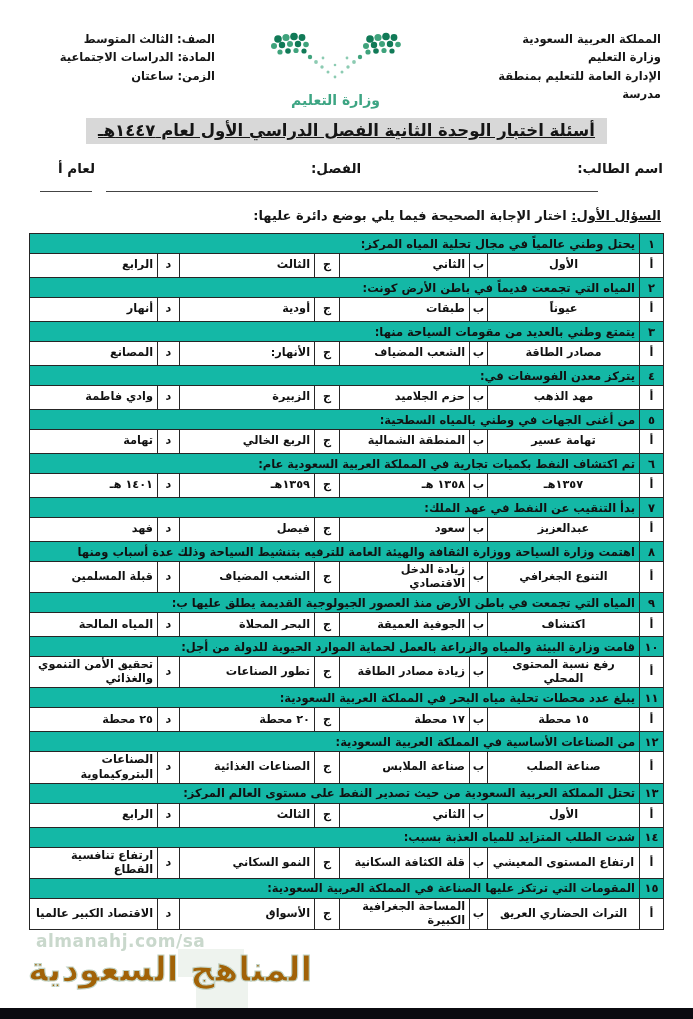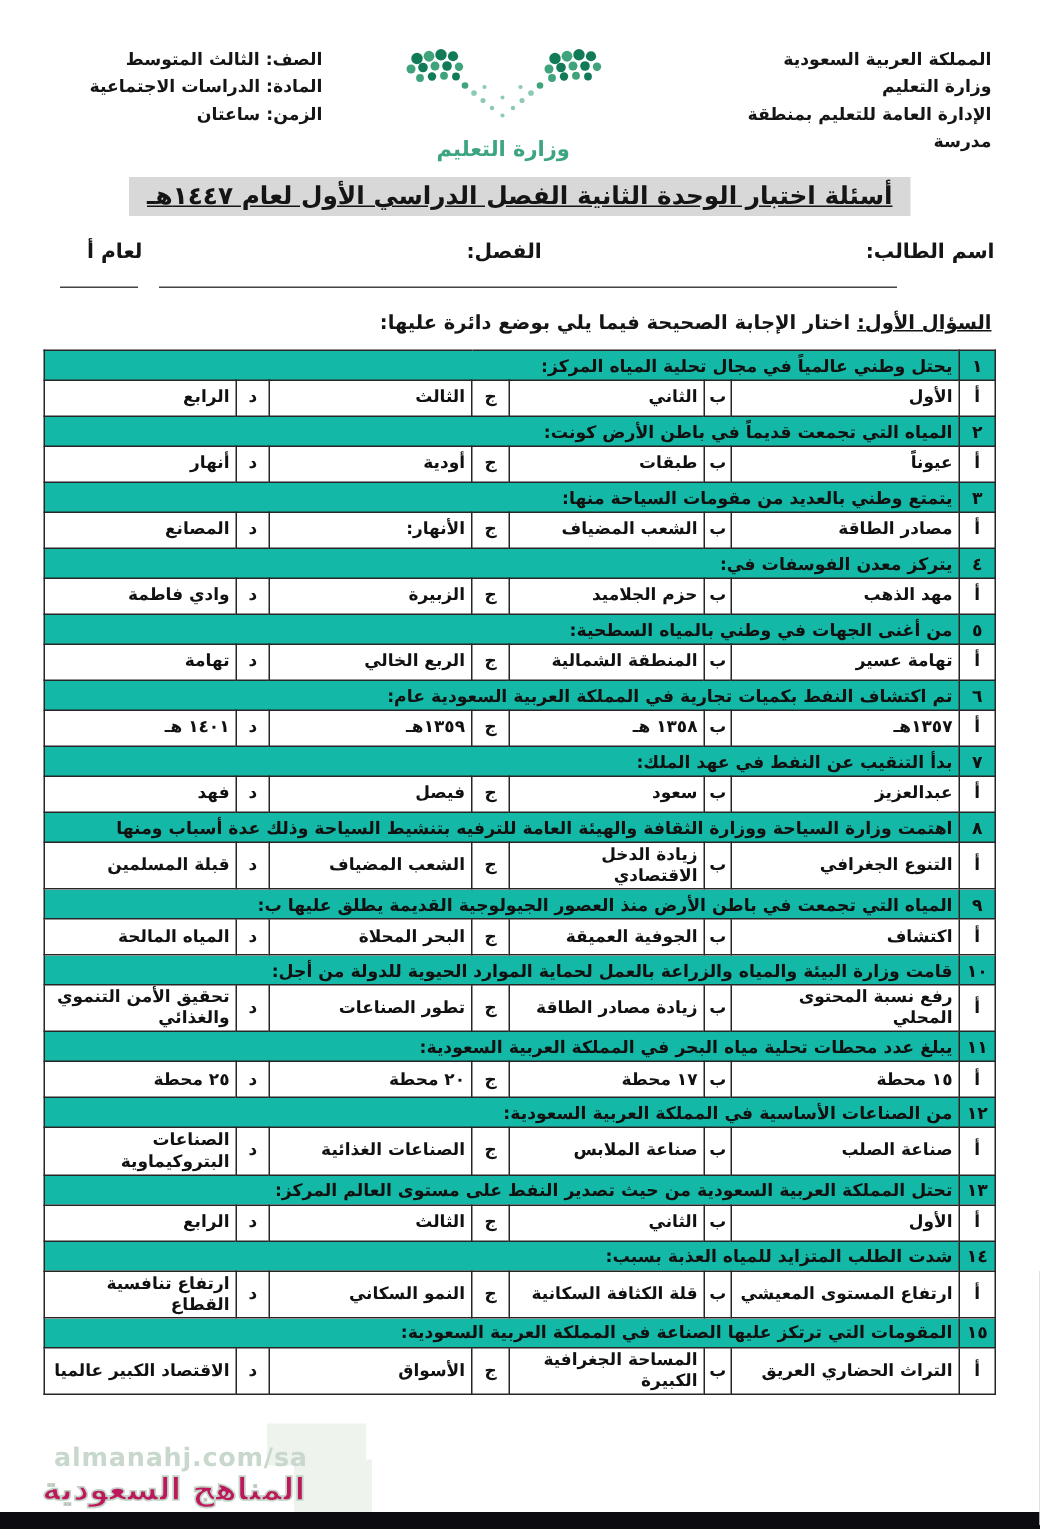--- a/index.html
+++ b/index.html
@@ -33,27 +33,27 @@
   
   table.questions { width:634px; margin:10px auto 0; border-collapse:collapse;
                     table-layout:fixed; }
   table.questions td { border:1px solid #262626; font-weight:bold; color:#111;
                        vertical-align:middle; overflow:hidden; }
   tr.q-row td { background:#14b8a6; font-size:11.5px; height:20px; padding:1px 4px; }
   tr.q-row td.num { text-align:center; padding:1px 1px; }
   tr.a-row td { font-size:11.3px; height:24px; line-height:1.25; }
   td.letter { text-align:center; padding:1px 1px; }
   td.opt { padding:1px 4px; }
-  td.opt.first { text-align:right; }
-  
-  .watermark { position:absolute; right:auto; left:28px; bottom:14px; direction:ltr;
+  td.opt.first { text-align:center; }
+  
+  .watermark { position:absolute; right:auto; left:28px; bottom:31px; direction:ltr;
                text-align:left; }
   .wm-url { font-size:17px; font-weight:bold; color:#c9d8cc; letter-spacing:.5px;
             padding-left:8px; }
-  .wm-brand { font-size:21px; font-weight:bold; color:#be185d;
+  .wm-brand { font-size:34px; font-weight:bold; color:#a16207;
               -webkit-text-stroke:1.1px #c2d4c6; line-height:1.1; direction:rtl; }
   .wm-block1 { position:absolute; left:178px; bottom:42px; width:66px; height:28px;
                background:#eef3ee; }
   .wm-block2 { position:absolute; left:196px; bottom:6px; width:52px; height:40px;
                background:#eef3ee; }
   
   .bottom-bar { position:absolute; left:0; bottom:0; width:100%; height:11px;
                 background:#0b0b10; }
 </style>
 </head>

